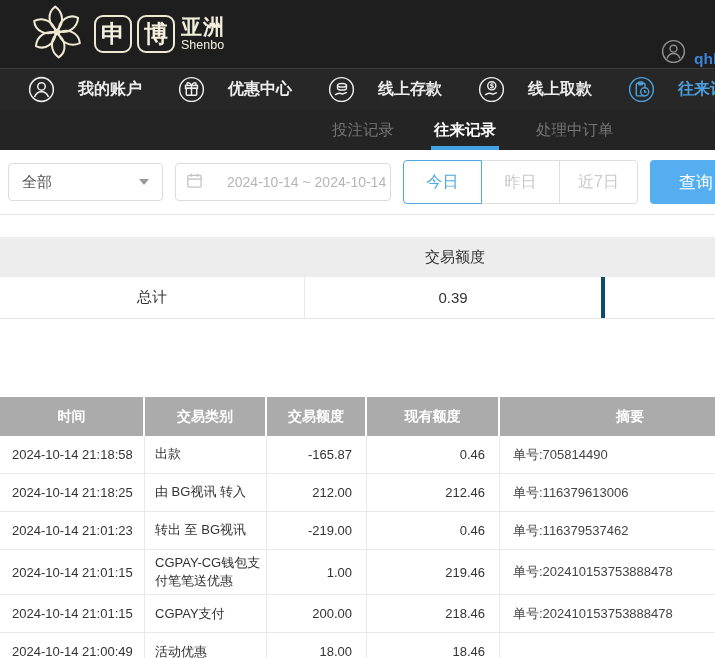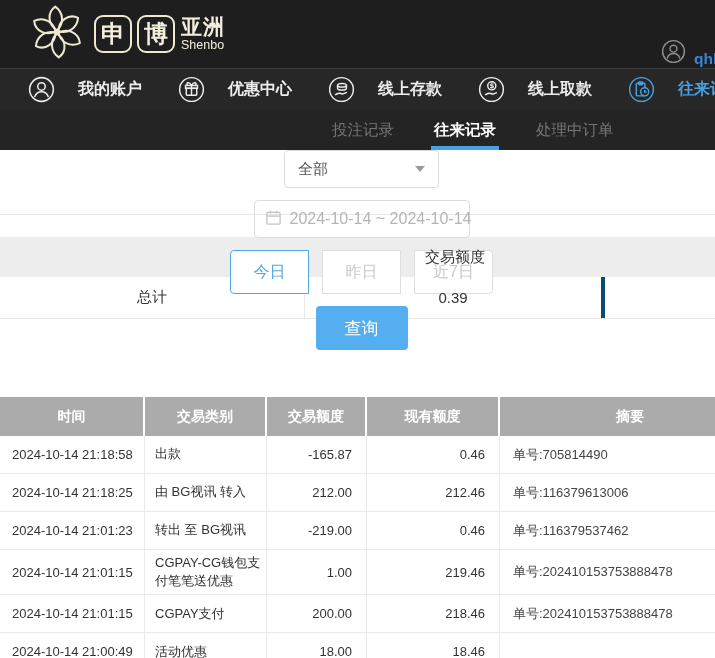--- a/index.html
+++ b/index.html
@@ -45,37 +45,37 @@
     position:relative; display:flex; align-items:center; color:#757575;
     font-size:15.5px; cursor:pointer; flex:none;
   }
   .tab.active { color:#ffffff; font-weight:bold; }
   .tab.active::after {
     content:""; position:absolute; left:-3px; right:-3px; bottom:0; height:4px; background:#45a2e6;
   }
   
   .filterbar {
     height:65px; background:#fff; border-bottom:1px solid #e7e7e7;
-    display:flex; align-items:center; padding-left:8px; gap:12px; white-space:nowrap;flex-direction:column;
+    display:flex; align-items:center; padding-left:8px; gap:12px; white-space:nowrap;
   }
   .f-select {
     width:155px; height:38px; border:1px solid #dcdcdc; border-radius:4px;
     display:flex; align-items:center; justify-content:space-between;
     padding:0 13px; color:#555; font-size:15px; cursor:pointer; flex:none;
   }
   .caret-down {
     width:0; height:0; border-left:5px solid transparent; border-right:5px solid transparent;
     border-top:6px solid #9a9a9a;
   }
   .f-date {
     width:216px; height:38px; border:1px solid #dcdcdc; border-radius:4px;
-    display:flex; align-items:center; gap:8px; padding:0 10px;
-    color:#b5b5b5; font-size:16px; cursor:pointer; flex:none;
-  }
-  .btn-group { display:flex; flex:none;gap:14px; }
+    display:flex; align-items:center; gap:24px; padding:0 10px;
+    color:#b5b5b5; font-size:14px; cursor:pointer; flex:none;
+  }
+  .btn-group { display:flex; flex:none; }
   .qbtn {
     width:79px; height:44px; background:#fff; border:1px solid #dedede;
     color:#c9c9c9; font-size:16px; cursor:pointer; font-family:inherit;
   }
   .qbtn + .qbtn { margin-left:-1px; }
   .qbtn:first-child { border-radius:4px 0 0 4px; }
   .qbtn:last-child { border-radius:0 4px 4px 0; }
   .qbtn.active { border:1px solid #4da9e0; color:#4da9e0; position:relative; z-index:2; }
   .search-btn {
     width:92px; height:44px; background:#55aef0; color:#fff; border:none; border-radius:4px;

